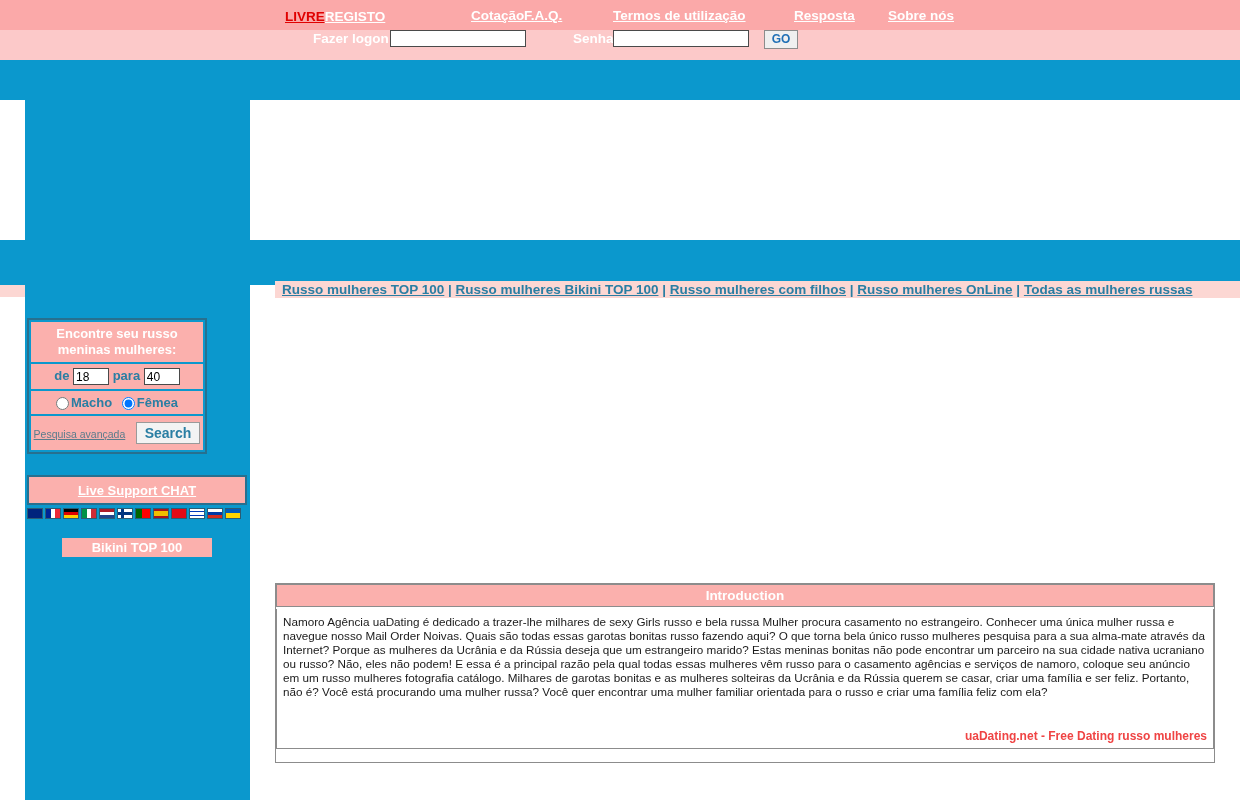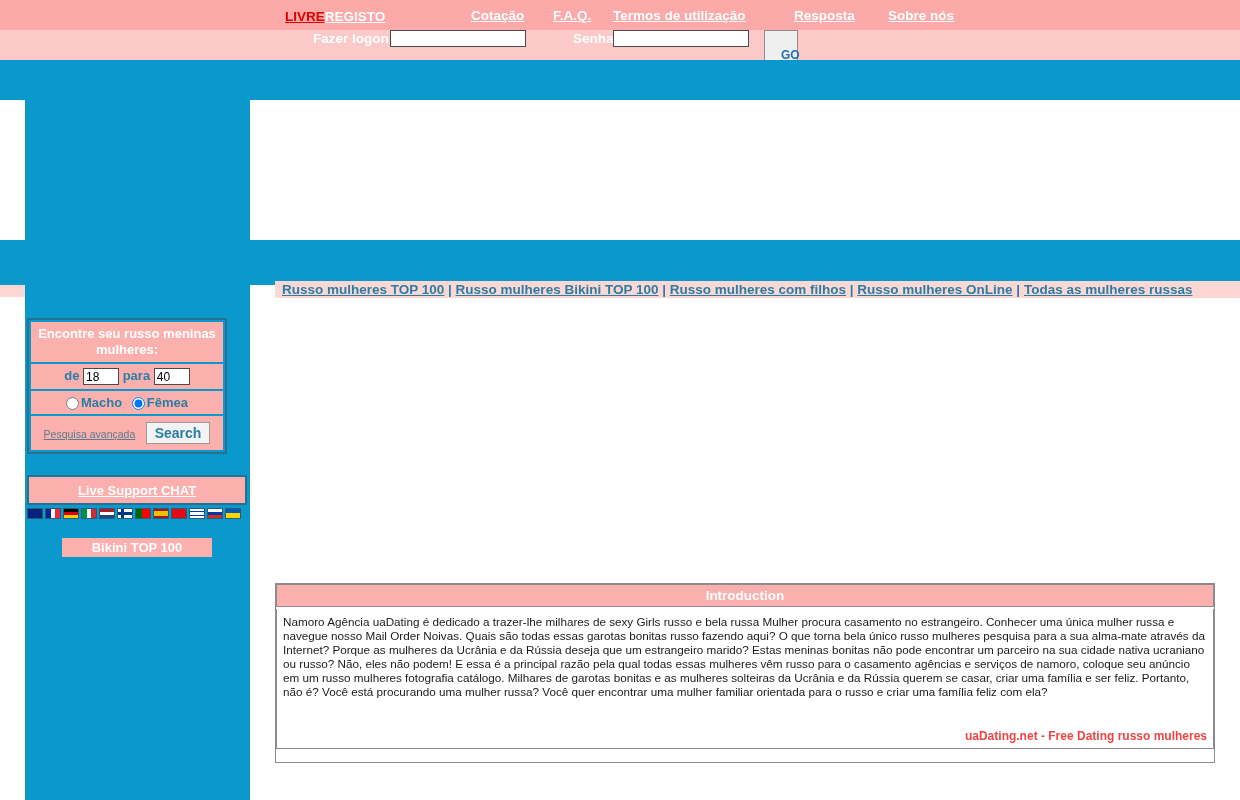--- a/index.html
+++ b/index.html
@@ -21,21 +21,21 @@
   }
   .topnav .nav-link {
     color:#ffffff; text-decoration:underline;
     font-size:13.5px; font-weight:bold; white-space:nowrap;
     cursor:pointer;
   }
   .topnav .nav-link.red { color:#e00000; text-decoration:underline; }
   .logo-wrap { position:absolute; left:285px; top:7px; white-space:nowrap; }
 
   .np1 { position:absolute; left:471px; top:8px; }
-  .np2 { position:absolute; left:553px; top:8px; }
+  .np2 { position:absolute; left:524px; top:8px; }
   .np3 { position:absolute; left:613px; top:8px; }
   .np4 { position:absolute; left:794px; top:8px; }
   .np5 { position:absolute; left:888px; top:8px; }
 
   .loginbar {
     position:absolute; left:0; top:30px; width:1240px; height:30px;
     background:#fcc9c9;
   }
   .lbl-login {
     position:absolute; left:313px; top:31px;
@@ -55,21 +55,21 @@
     position:absolute; left:613px; top:30px; width:136px; height:17px;
     border:1px solid #4a4a4a; background:#ffffff;
     font-family:"Liberation Sans", sans-serif; font-size:12px;
     padding:0 2px;
   }
   .btn-go {
     position:absolute; left:764px; top:30px; width:34px; height:19px;
     background:#efefef; border:1px solid #8c8c8c;
     color:#1f6fb5; font-weight:bold; font-size:12px;
     font-family:"Liberation Sans", sans-serif;
-    cursor:pointer; line-height:17px; text-align:center; padding:16px;
+    cursor:pointer; line-height:17px; text-align:center; padding:0;
   }
 
   
   .blue-strip-top {
     position:absolute; left:0; top:60px; width:1240px; height:40px;
     background:#0b98cd;
   }
   .blue-left-col {
     position:absolute; left:25px; top:60px; width:225px; height:740px;
     background:#0b98cd;
@@ -82,21 +82,21 @@
     position:absolute; left:275px; top:100px; width:965px; height:140px;
     background:#ffffff;
   }
   .pink-sliver-left {
     position:absolute; left:0; top:285px; width:25px; height:12px;
     background:#fcd7d3;
   }
 
   
   .search-panel {
-    position:absolute; left:27px; top:318px; width:200px;
+    position:absolute; left:27px; top:318px; width:180px;
     background:#0b98cd;
     border:2px solid #27708f;
     padding:0;
   }
   .sp-row {
     background:#fbb0ad;
     margin:2px;
     text-align:center;
   }
   .sp-head {

